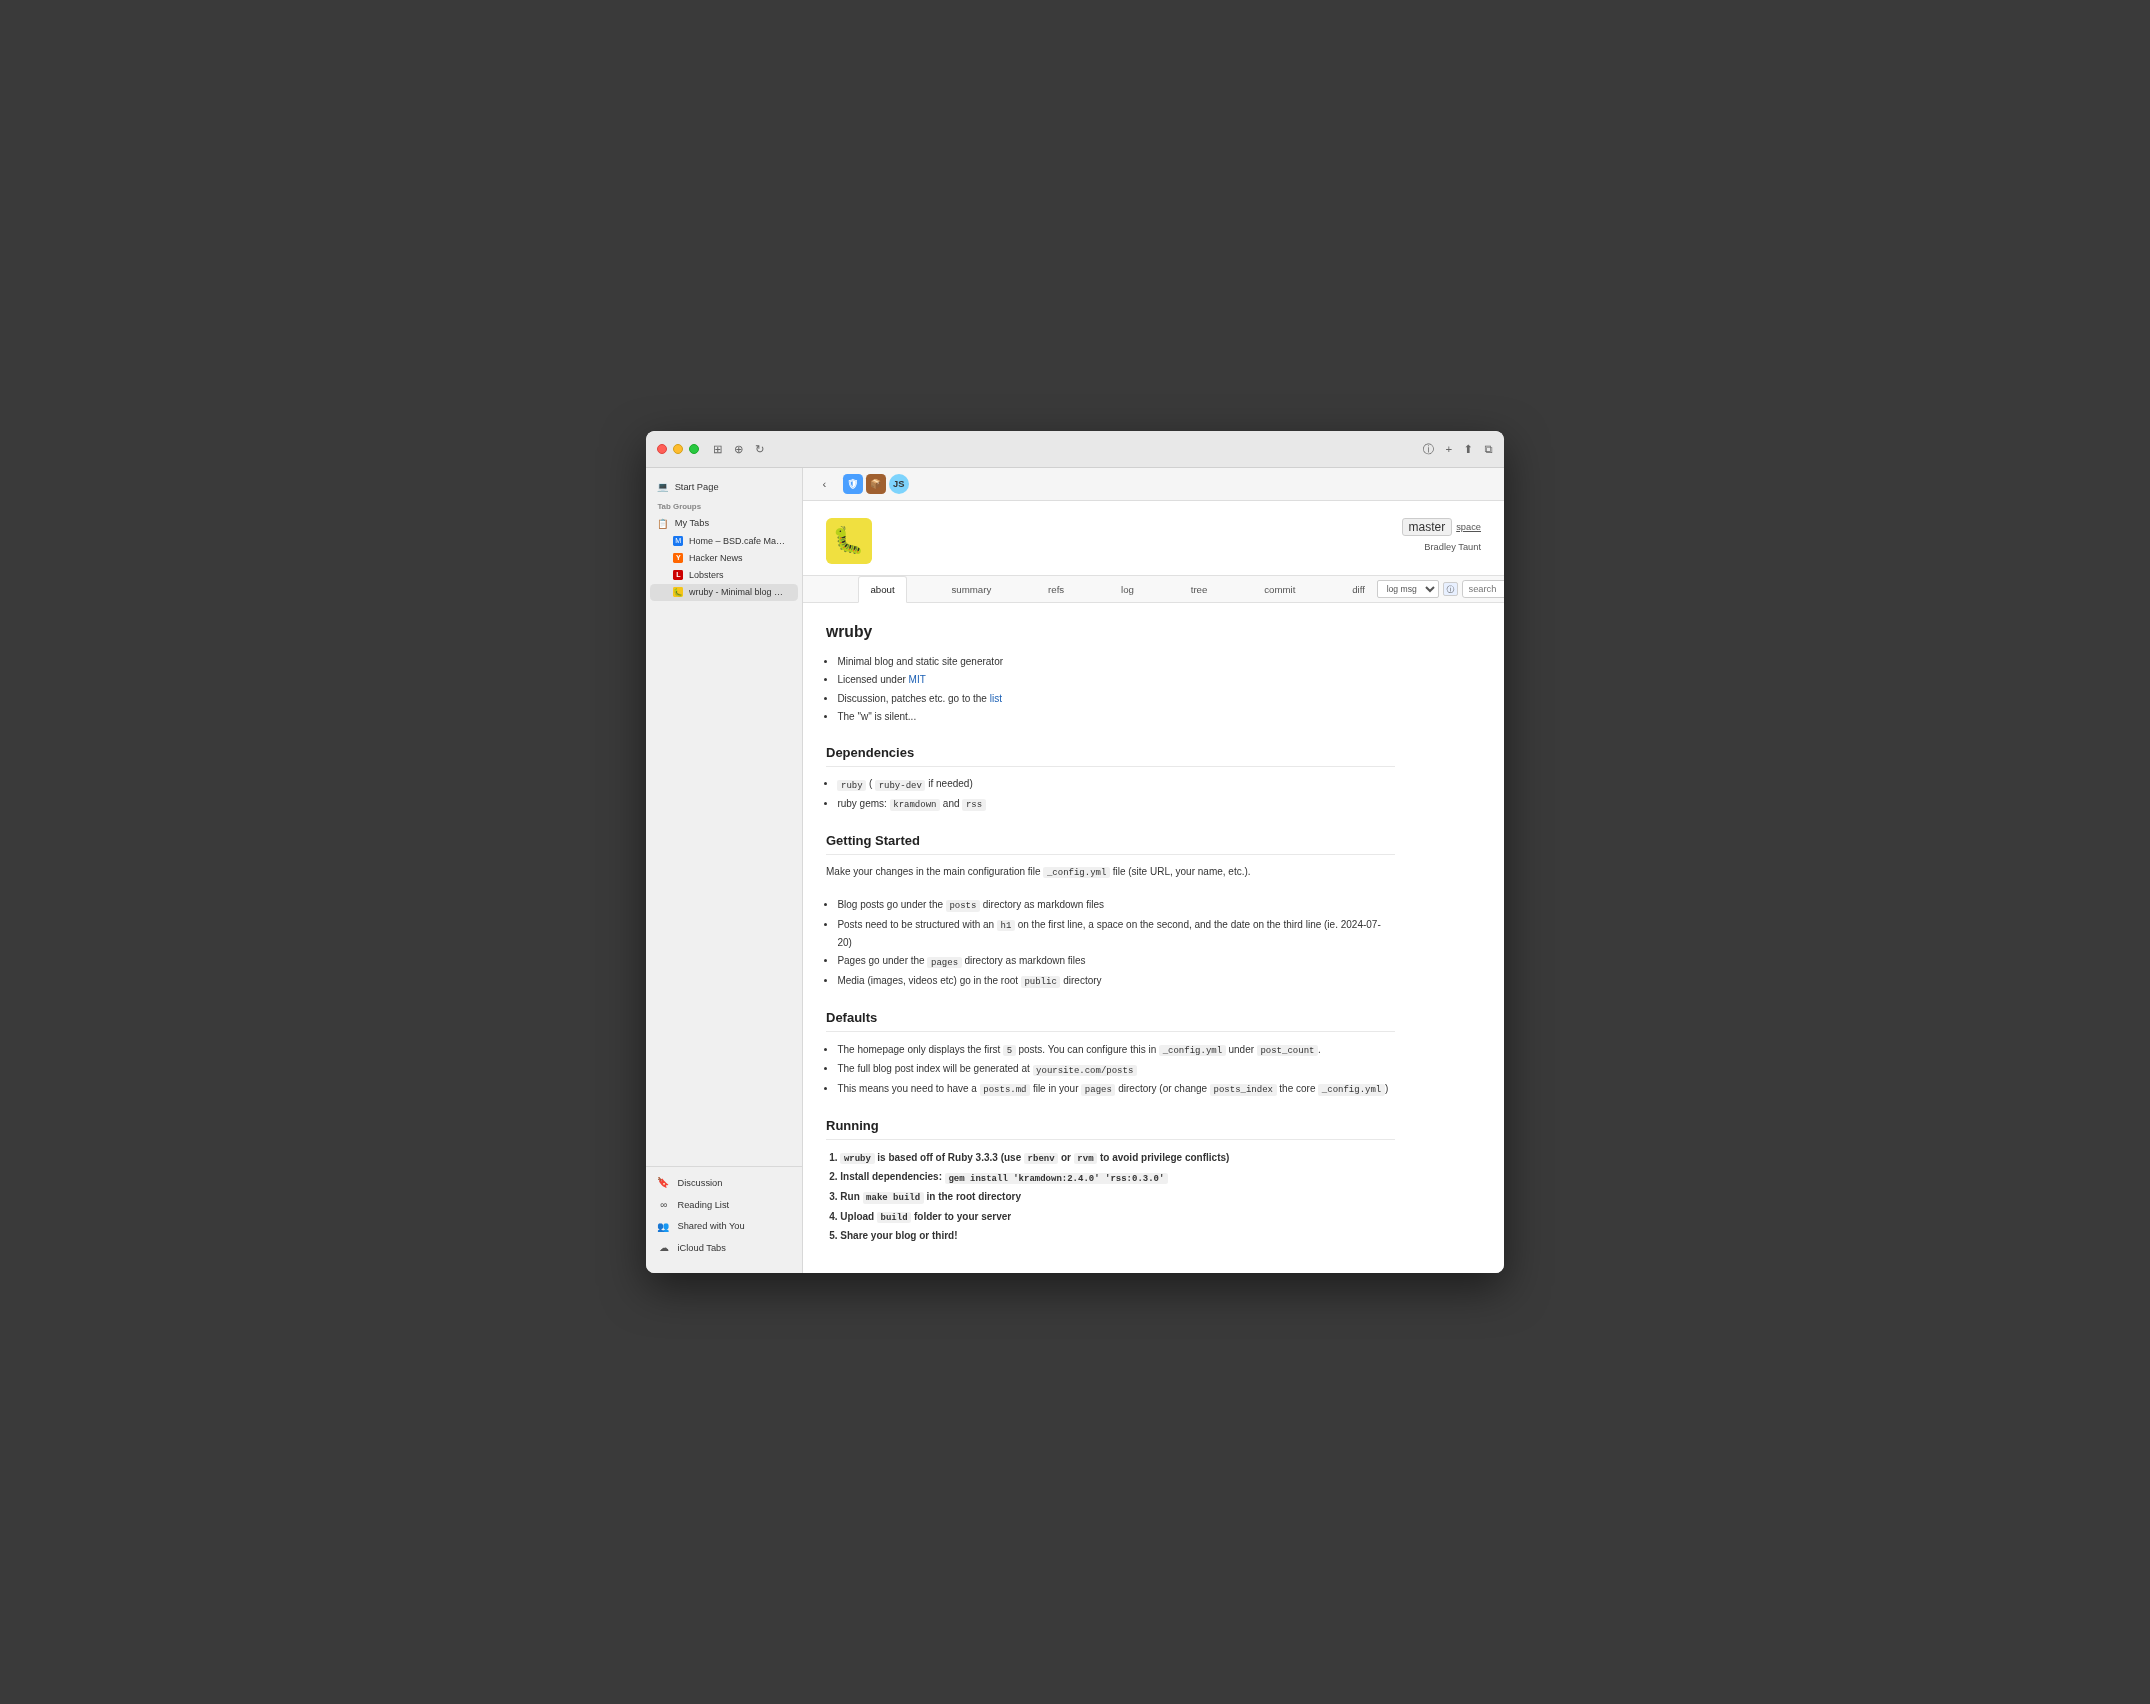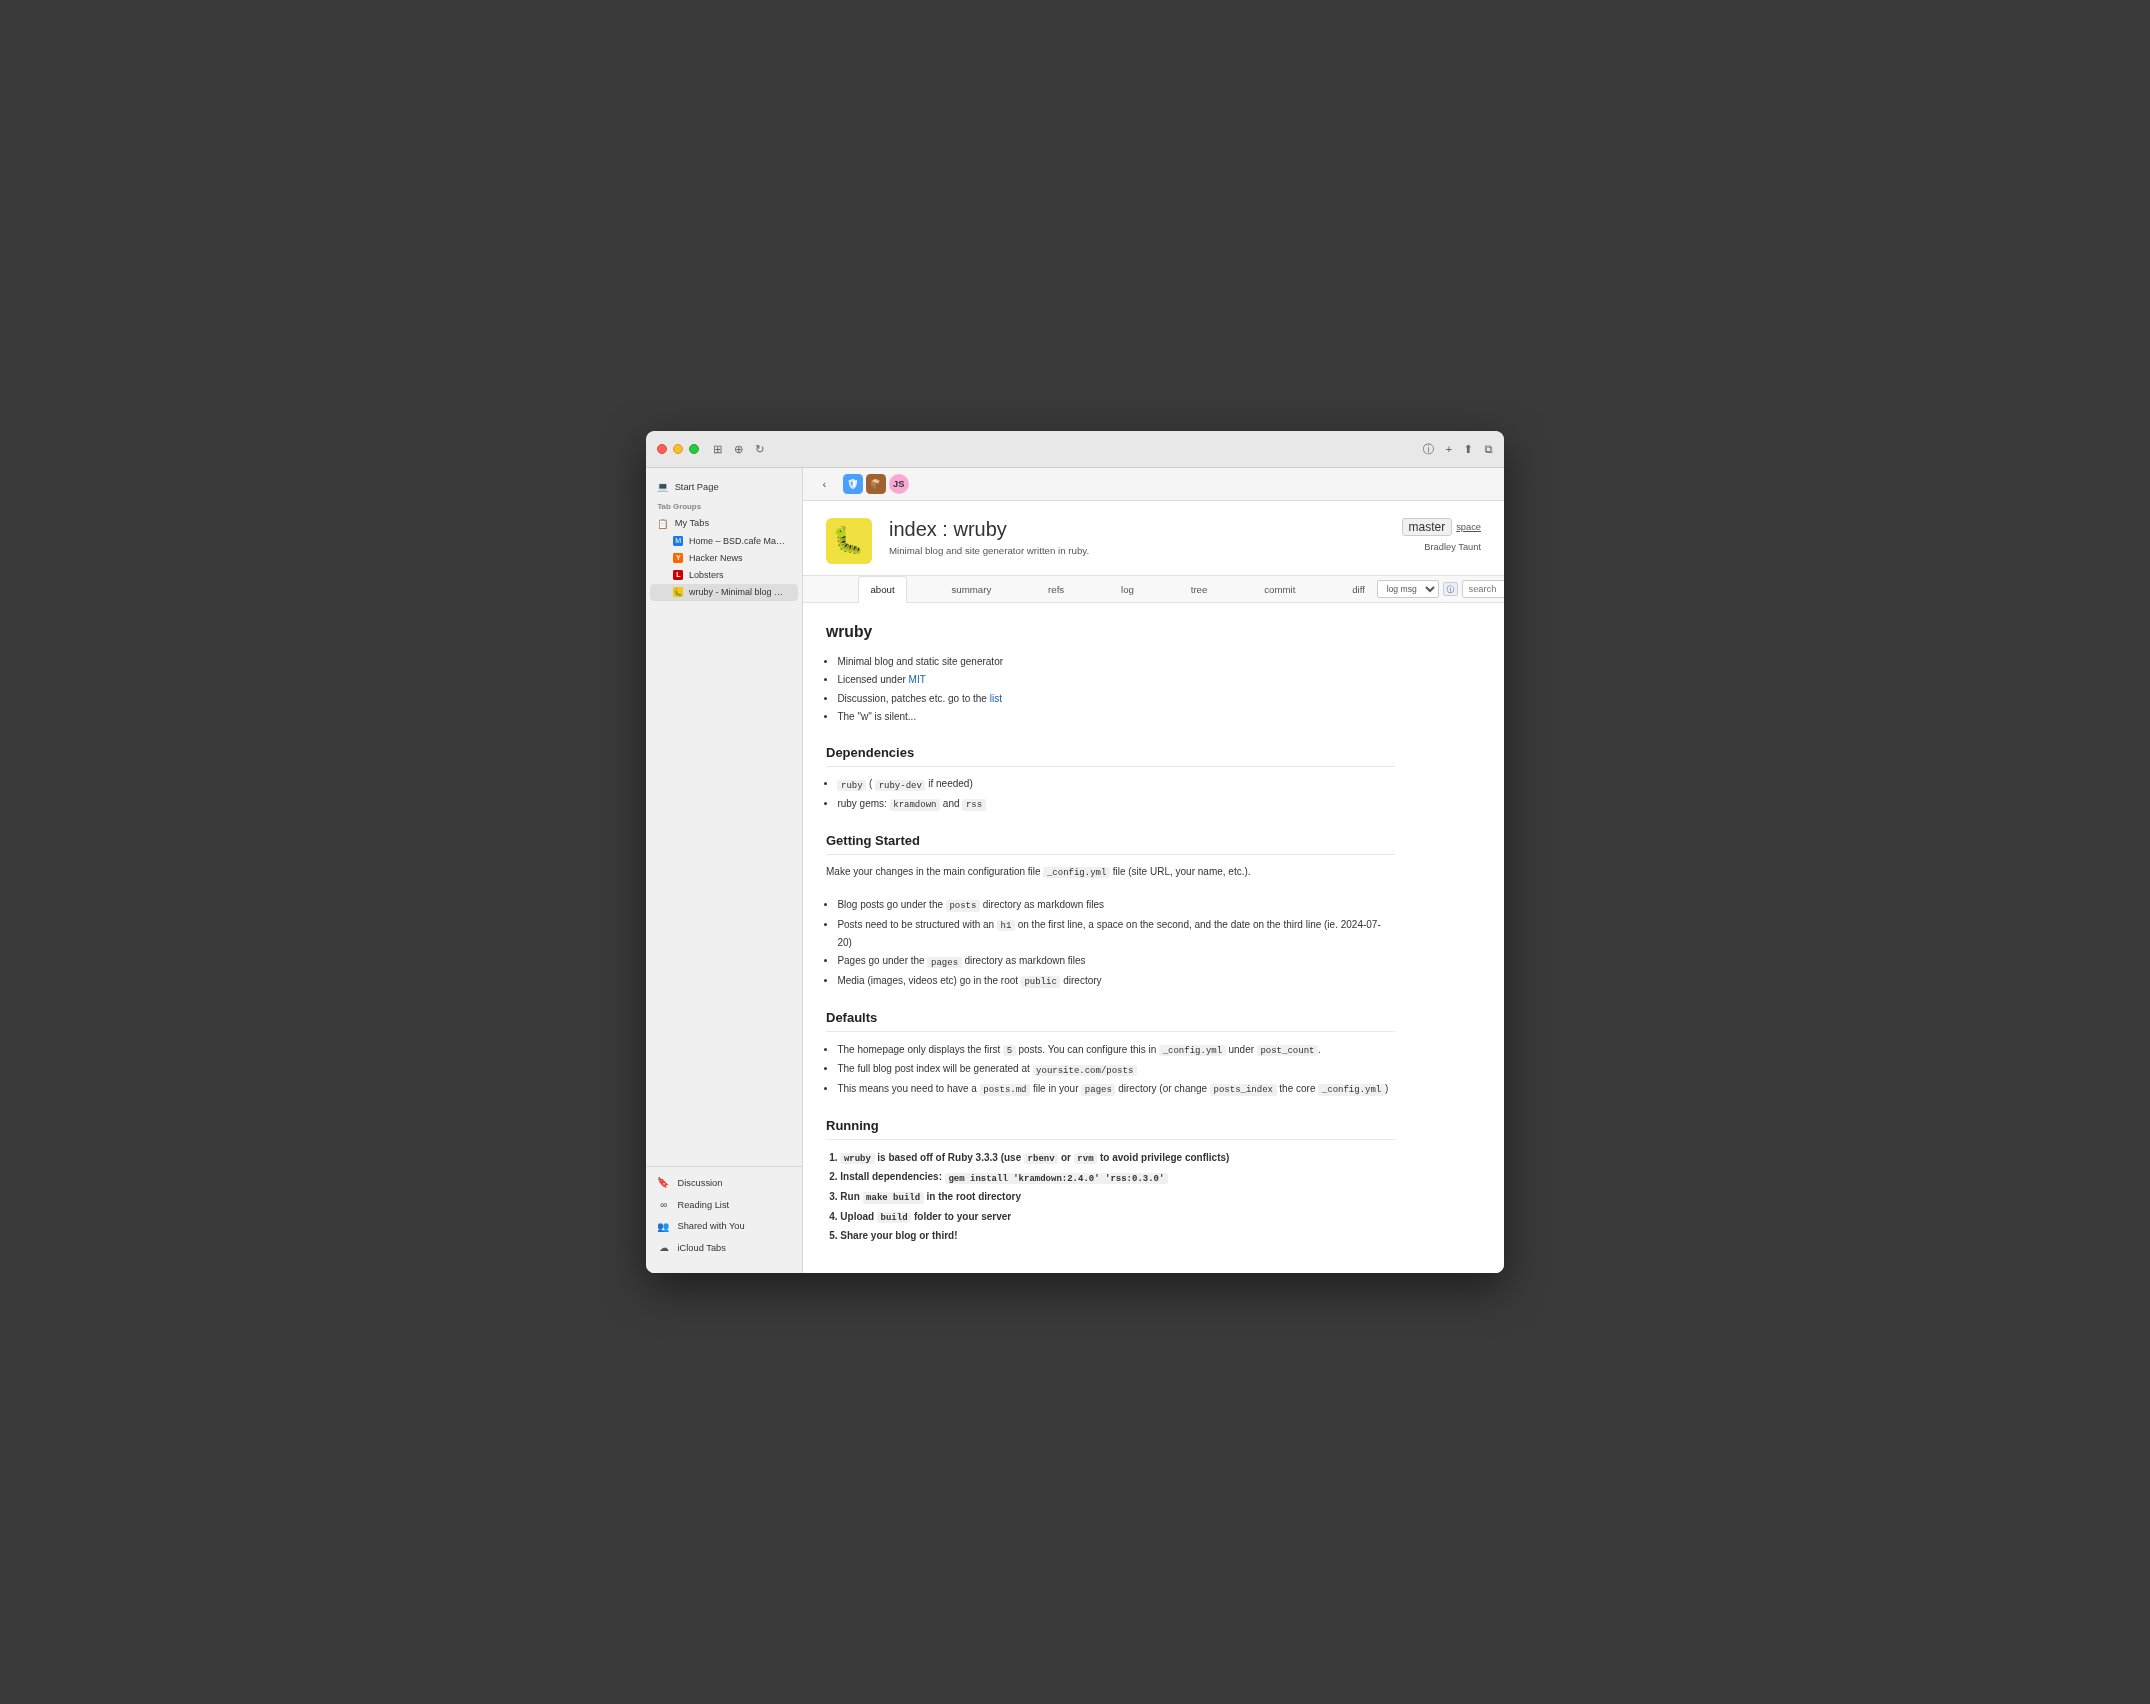--- a/index.html
+++ b/index.html
@@ -206,21 +206,21 @@
       border-radius: 4.3px;
       display: flex;
       align-items: center;
       justify-content: center;
       font-size: 9.3px;
       font-weight: bold;
       cursor: pointer;
     }
     .ext-shield { background: #4a9fff; color: white; }
     .ext-cube { background: #a06030; color: white; }
-    .ext-js { background: #f9a8d4; color: #333; border-radius: 10px; }
+    .ext-js { background: #7dd3fc; color: #333; border-radius: 10px; }
 
     
     .page-content {
       flex: 1;
       overflow-y: auto;
       padding: 0;
     }
 
     
     .repo-header {
@@ -473,24 +473,20 @@
           <div class="ext-icon ext-shield">🛡</div>
           <div class="ext-icon ext-cube">📦</div>
           <div class="ext-icon ext-js">JS</div>
         </div>
       </div>
 
       <div class="page-content">
 
         <div class="repo-header">
           <div class="repo-avatar">🐛</div>
-          <div class="repo-info">
-            <div class="repo-title">index : wruby</div>
-            <div class="repo-desc">Minimal blog and site generator written in ruby.</div>
-          </div>
           <div class="repo-header-right">
             <div class="branch-switcher">
               <span class="branch-badge">master</span>
               <button class="switch-btn">space</button>
             </div>
             <div class="repo-author">Bradley Taunt</div>
           </div>
         </div>
 
         <div class="tab-nav">

